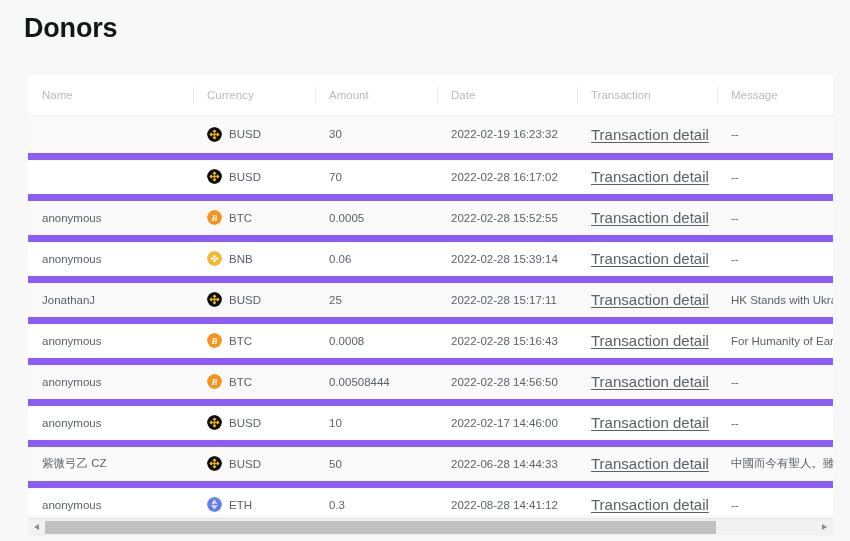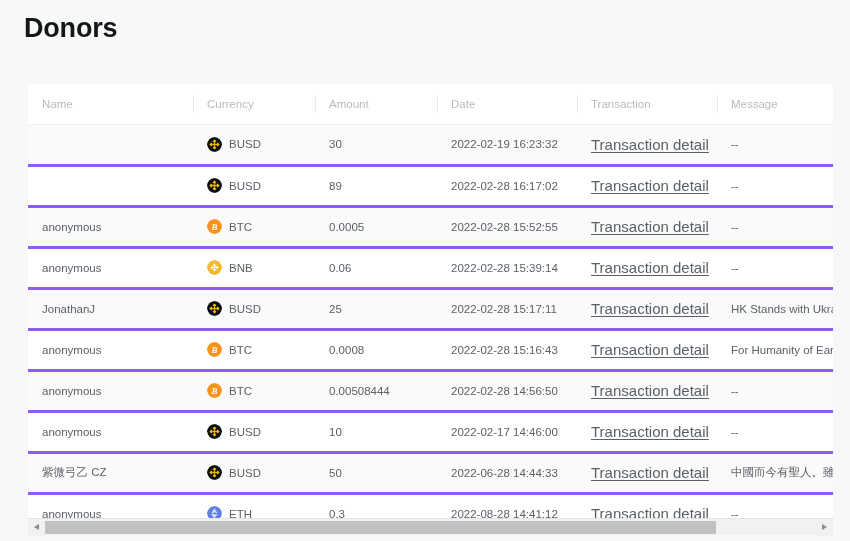--- a/index.html
+++ b/index.html
@@ -31,21 +31,21 @@
     font-size: 27px;
     font-weight: bold;
     color: #13171a;
     letter-spacing: -0.2px;
   }
 
   
   .table-card {
     position: absolute;
     left: 28px;
-    top: 84px;
+    top: 75px;
     width: 805px;
     height: 440px;
     background: #ffffff;
     overflow: hidden;
   }
 
   .table-scroll {
     width: 805px;
     height: 440px;
     overflow: hidden;
@@ -97,21 +97,21 @@
   }
   table.donors tbody tr.odd  { background: #fafafa; }
   table.donors tbody tr.even { background: #ffffff; }
 
   table.donors tbody td {
     height: 41px;
     padding: 0 0 0 14px;
     vertical-align: middle;
     font-size: 11.5px;
     color: #5b6169;
-    border-bottom: 3px solid #8b5cf6;
+    border-bottom: 7px solid #8b5cf6;
     white-space: nowrap;
     overflow: hidden;
   }
 
   td.cell-name { color: #5b6169; }
   td.cell-amount { color: #4d535a; margin-top: 22px; }
   td.cell-date { color: #4d535a; }
   td.cell-msg  { color: #5b6169; }
 
   
@@ -242,21 +242,21 @@
                       <rect x="13.1" y="6.3" width="5.8" height="5.8" transform="rotate(45 16 9.2)"></rect>
                       <rect x="6.3" y="13.1" width="5.8" height="5.8" transform="rotate(45 9.2 16)"></rect>
                       <rect x="19.9" y="13.1" width="5.8" height="5.8" transform="rotate(45 22.8 16)"></rect>
                       <rect x="13.1" y="19.9" width="5.8" height="5.8" transform="rotate(45 16 22.8)"></rect>
                       <rect x="13.4" y="13.4" width="5.2" height="5.2" transform="rotate(45 16 16)"></rect>
                     </g>
                   </svg>
                   <span class="coin-label">BUSD</span>
                 </span>
               </td>
-              <td class="cell-amount">89</td>
+              <td class="cell-amount">70</td>
               <td class="cell-date">2022-02-28 16:17:02</td>
               <td class="cell-transaction"><a class="tx-link" href="#">Transaction detail</a></td>
               <td class="cell-msg">--</td>
             </tr>
             <tr class="odd">
               <td class="cell-name">anonymous</td>
               <td class="cell-currency">
                 <span class="currency-wrap">
                   <svg class="coin" viewBox="0 0 32 32">
                     <circle cx="16" cy="16" r="16" fill="#f7931a"></circle>

